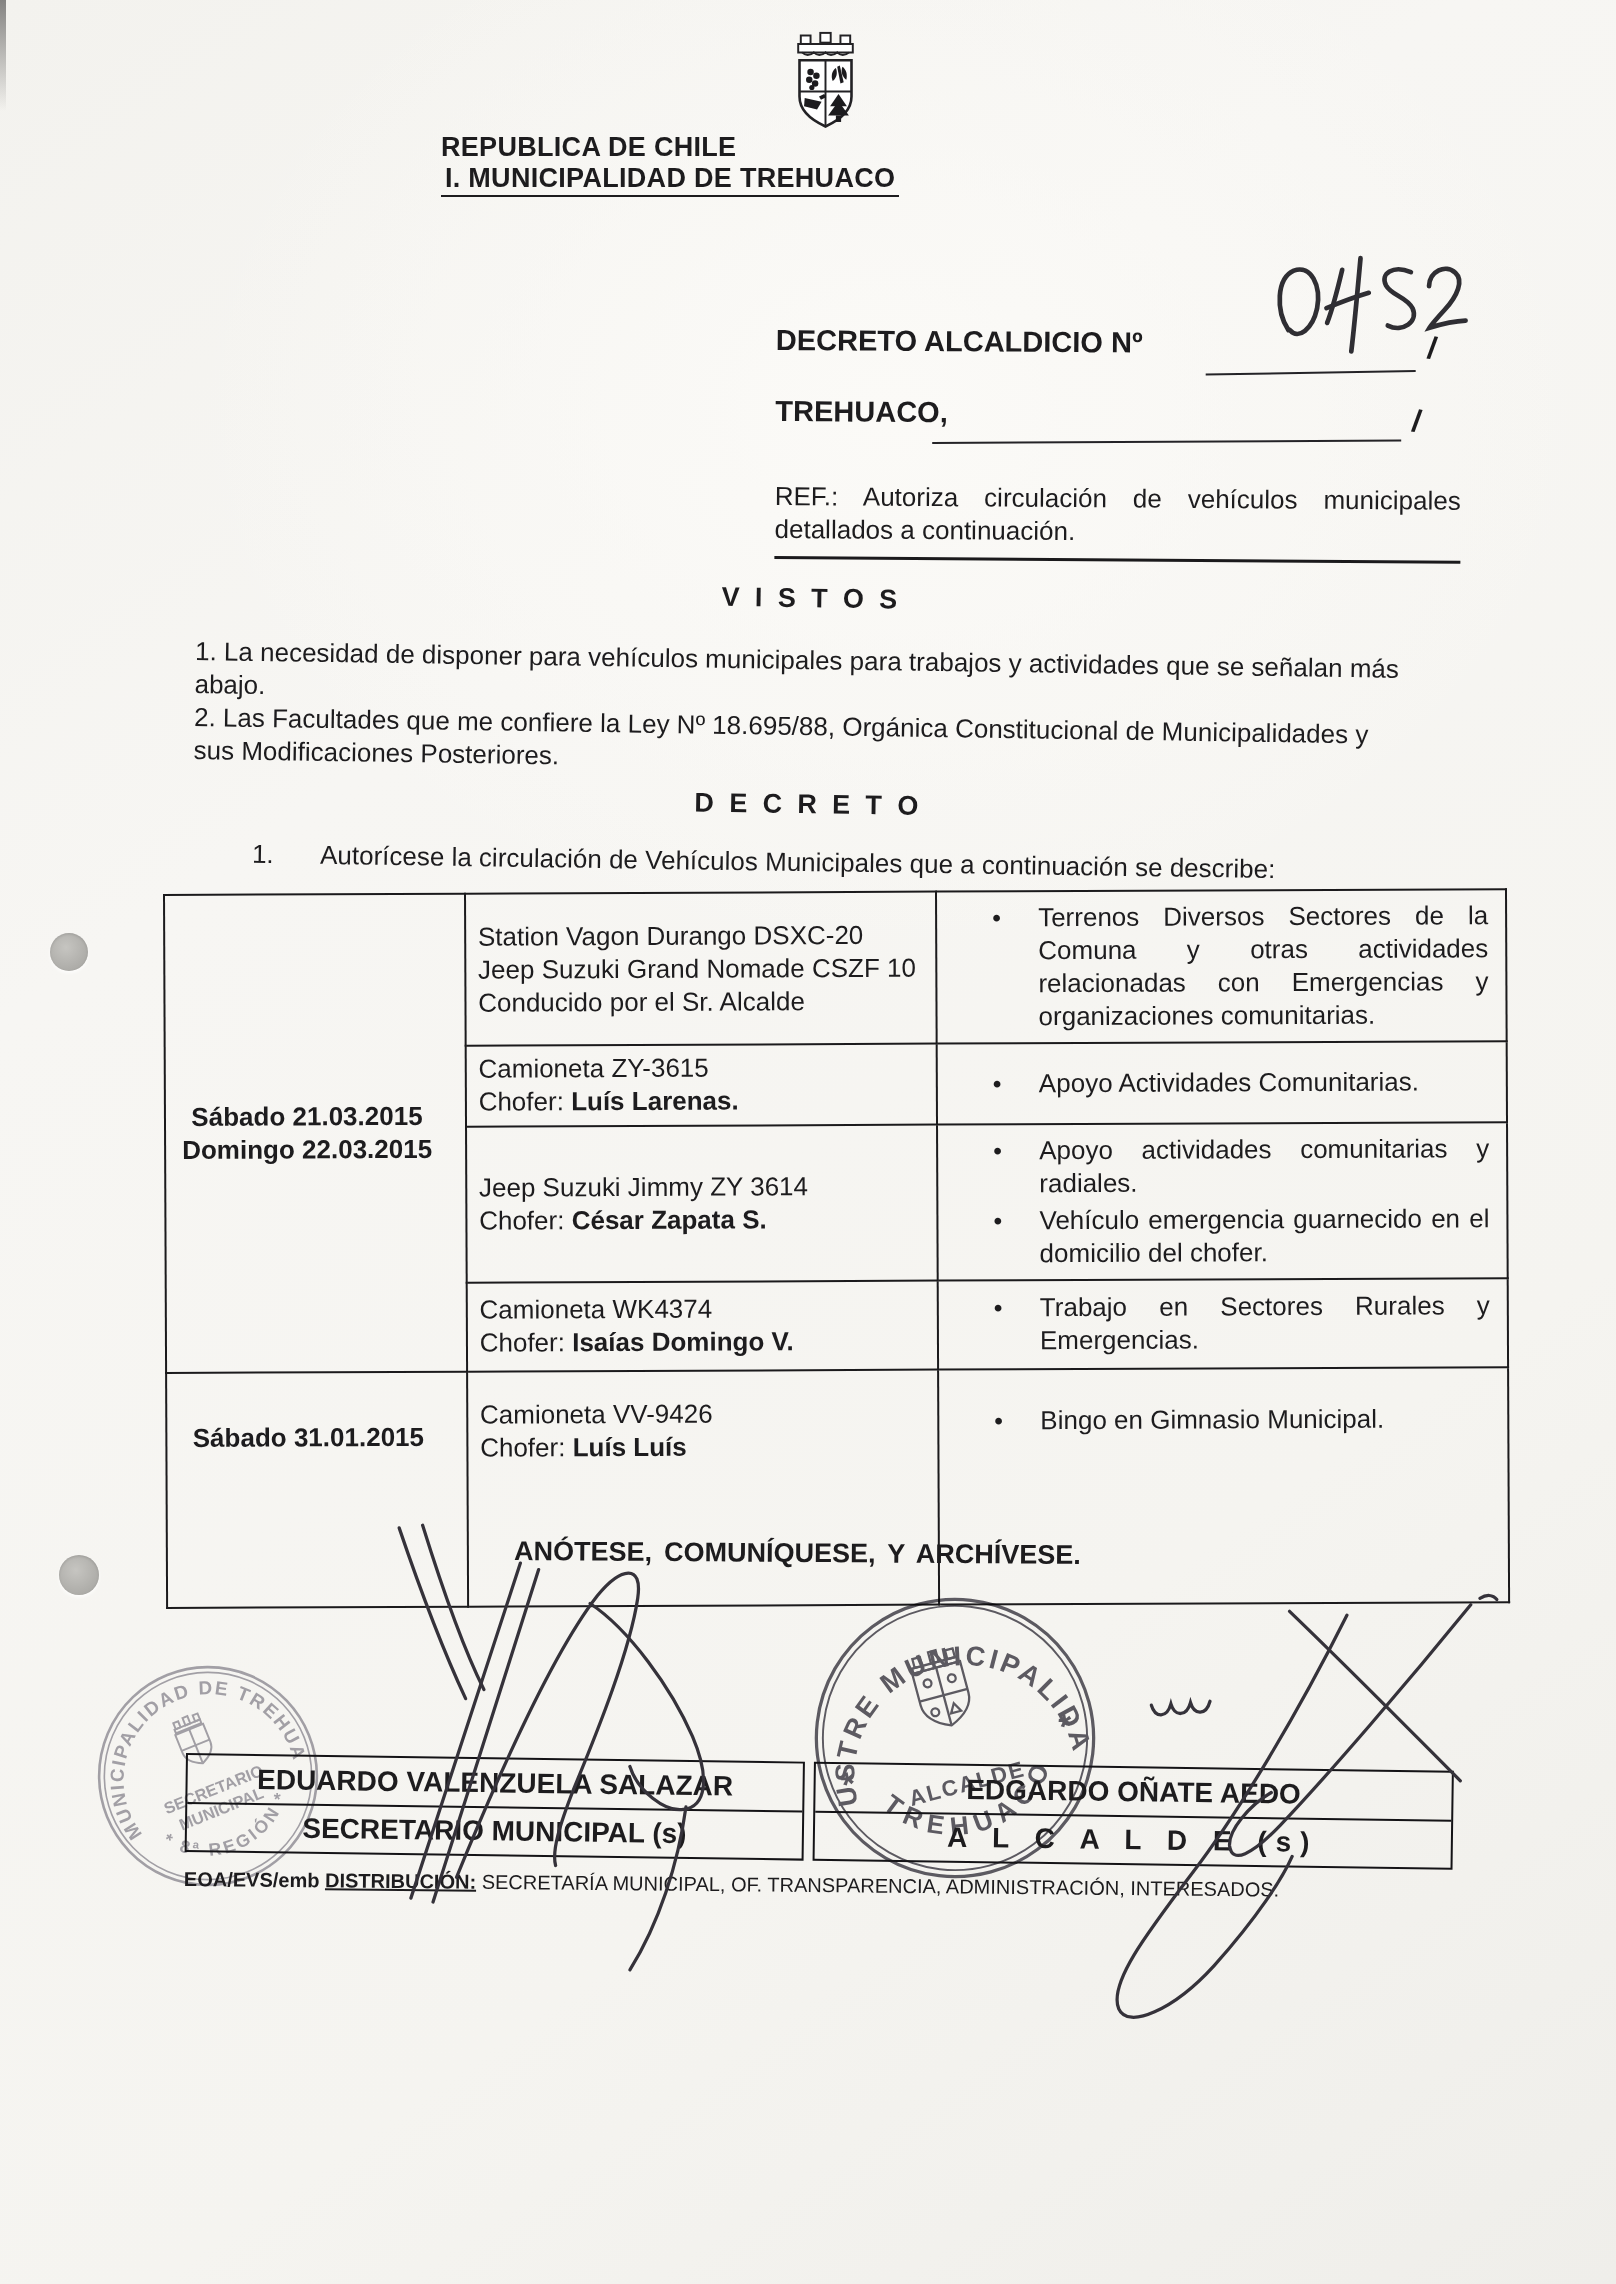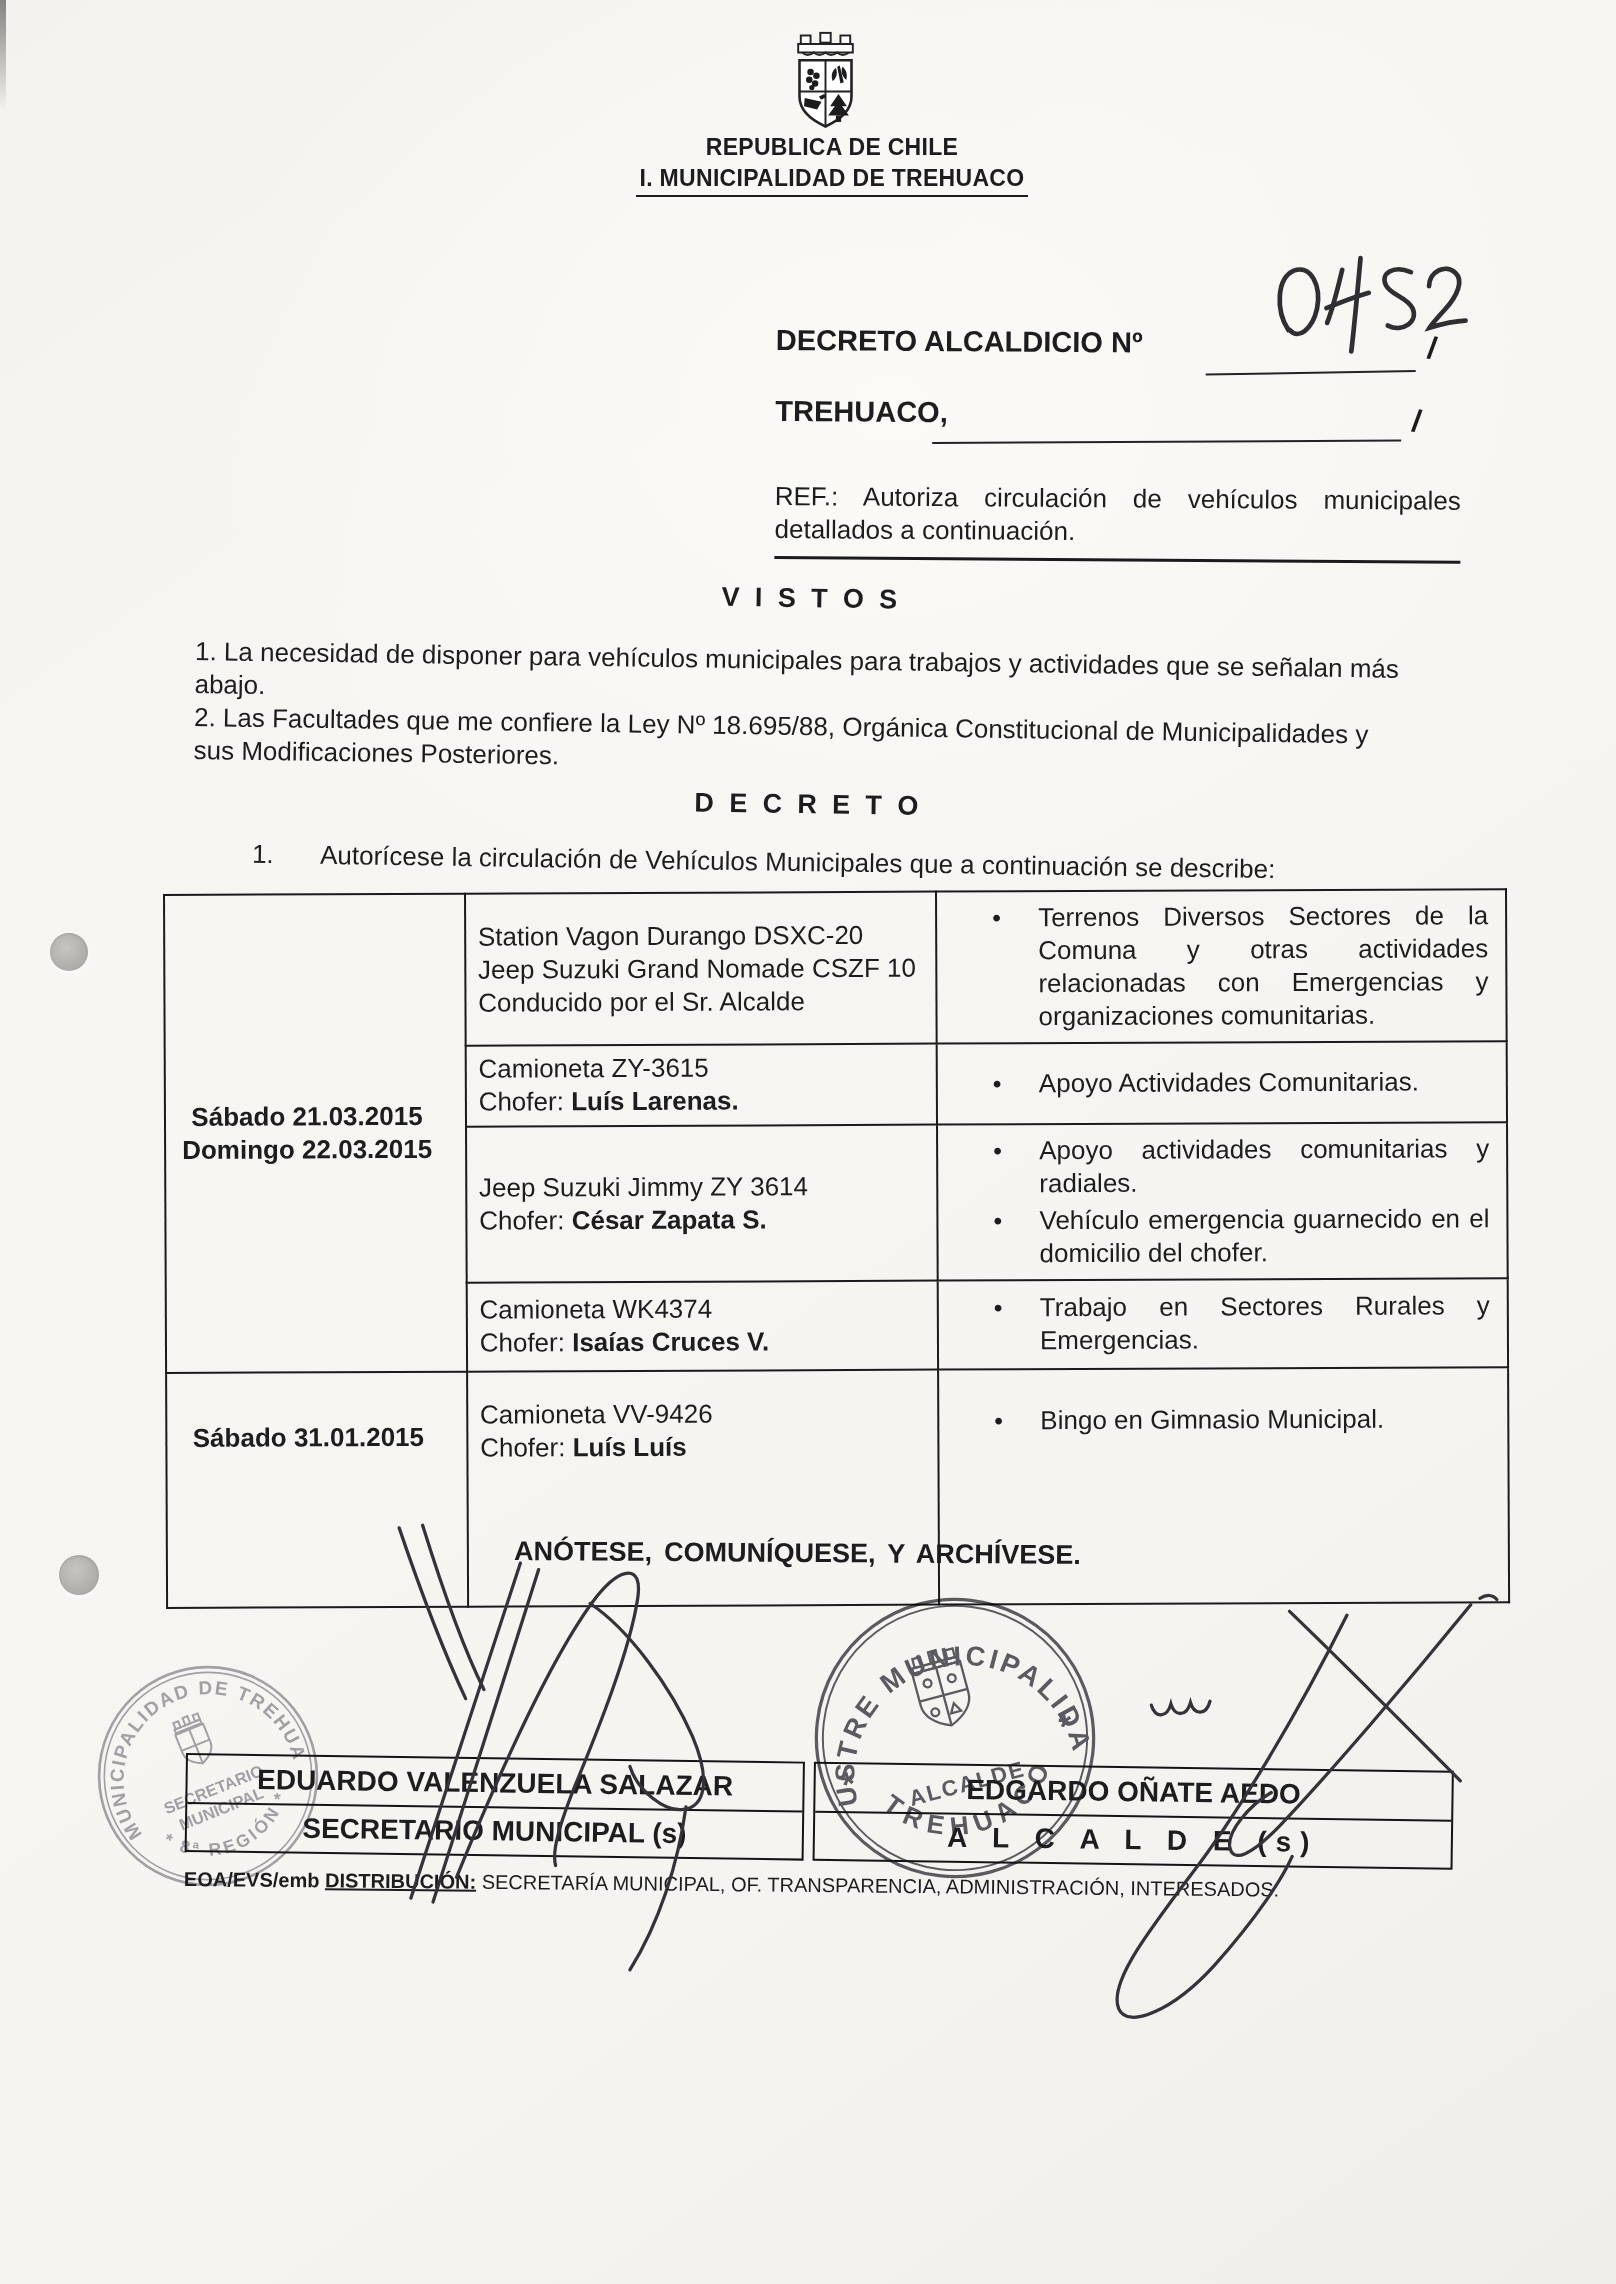--- a/index.html
+++ b/index.html
@@ -12,21 +12,21 @@
   }
   .abs{position:absolute;}
   
   .edge-sliver{left:0;top:0;width:5.9px;height:111px;background:linear-gradient(180deg,#848381,rgba(132,131,129,0));}
   .hole{border-radius:50%;background:radial-gradient(circle at 42% 38%, #c6c5c1, #aeada9 68%, #9d9c98 100%);box-shadow:0 2px 3.9px rgba(255,255,255,.8), inset 0 1.3px 2.6px rgba(0,0,0,.12);}
   .hole1{left:50px;top:933px;width:38px;height:38px;}
   .hole2{left:59px;top:1555px;width:40px;height:40px;}
 
   
   .crest{left:780px;top:29px;width:91px;height:104px;}
-  .hdr{left:441px;top:132px;width:782px;text-align:center;font-weight:bold;font-size:23px;line-height:31px;letter-spacing:0.3px;}
+  .hdr{left:441px;top:132px;width:782px;text-align:left;font-weight:bold;font-size:27px;line-height:31px;letter-spacing:0.3px;}
   .hdr .muni{display:inline-block;border-bottom:2.6px solid #1d1c1e;padding:0 3.9px 0.7px 3.9px;}
 
   
   .decreeblk{transform:rotate(.4deg);transform-origin:776px 326px;}
   .lbl{font-weight:bold;font-size:29px;}
   .lbl1{left:776px;top:324px;}
   .lbl2{left:776px;top:395px;}
   .numline{left:1206px;top:368px;width:210px;border-top:2.6px solid #242327;transform:rotate(-1.4deg);}
   .cityline{left:933px;top:438px;width:469px;border-top:2.6px solid #242327;transform:rotate(-.7deg);}
   .slash{font-size:31px;font-weight:bold;transform:rotate(9deg);}
@@ -215,21 +215,21 @@
               </div>
           <div class="bullet">
                 <span class="dot">•</span>
                 <span class="bt">Vehículo emergencia guarnecido en el domicilio del chofer.</span>
               </div>
         </td>
       </tr>
       <tr class="rD">
         <td class="cveh">
           <div>Camioneta WK4374</div>
-          <div><span>Chofer:</span> <b>Isaías Cruces V.</b></div>
+          <div><span>Chofer:</span> <b>Isaías Domingo V.</b></div>
         </td>
         <td class="cact">
           <div class="bullet">
                 <span class="dot">•</span>
                 <span class="bt">Trabajo en Sectores Rurales y Emergencias.</span>
               </div>
         </td>
       </tr>
       <tr class="rE">
         <td class="cdate">

